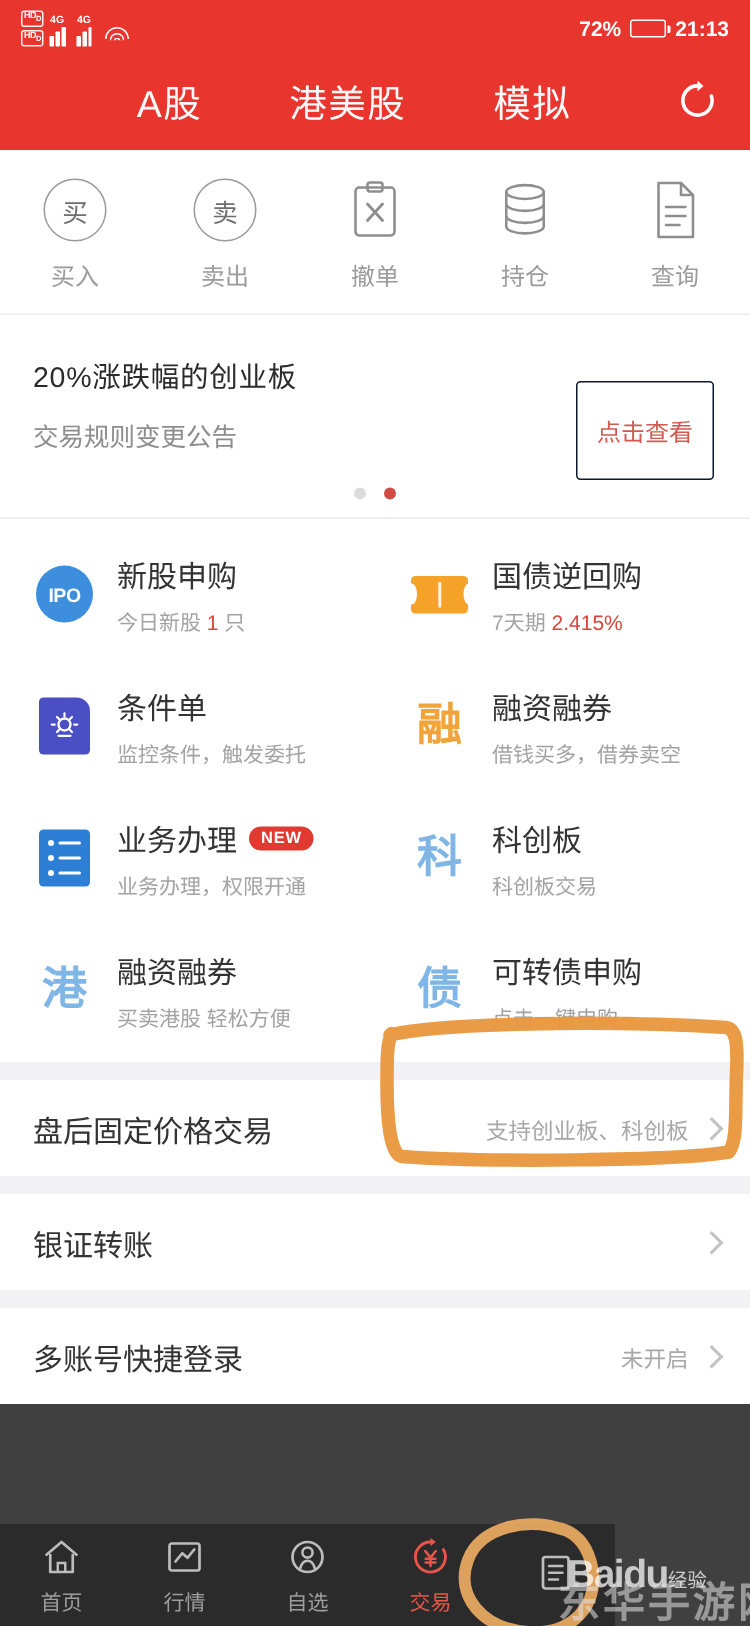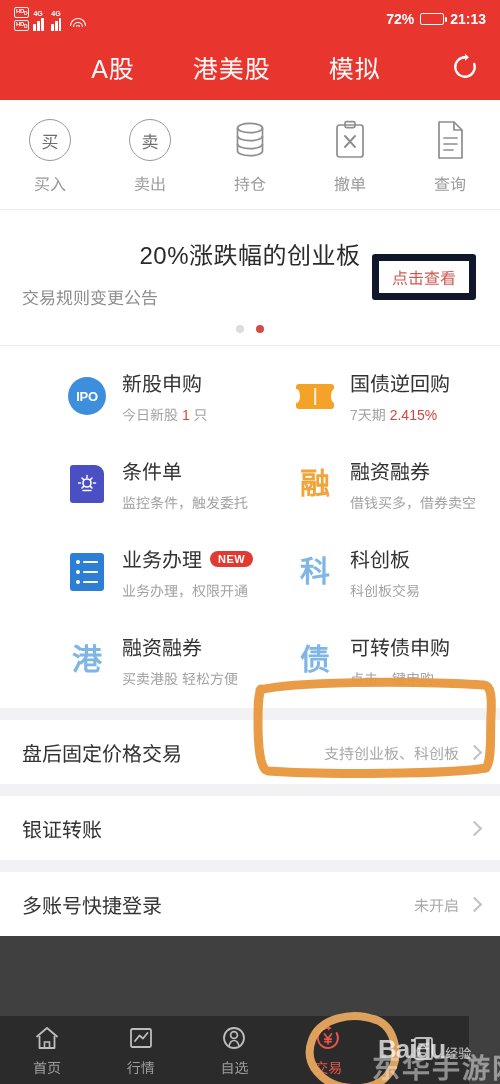--- a/index.html
+++ b/index.html
@@ -64,34 +64,34 @@
     display:flex; align-items:center; justify-content:center;
     font-size:17px; color:#6e6e6e;
   }
   .qa-label { font-size:16px; color:#9b9b9b; }
 
   
   .banner {
     background:#fff; height:136px; padding:26px 22px 0 22px;
     position:relative; border-bottom:1px solid #ececec;
   }
-  .bn-title { font-size:24px; color:#2b2b2b; letter-spacing:.5px;text-align:center; }
+  .bn-title { font-size:19px; color:#2b2b2b; letter-spacing:.5px; }
   .bn-sub { font-size:17px; color:#8d8d8d; margin-top:13px; }
   .bn-btn {
     position:absolute; right:24px; top:44px;
-    border:7px solid #0f172a; border-radius:3px;
-    padding:4px 13px; font-size:16px; color:#cf5a52; background:#fff;
+    border:1px solid #0f172a; border-radius:3px;
+    padding:20px 13px; font-size:16px; color:#cf5a52; background:#fff;
   }
   .dots { position:absolute; left:0; right:0; bottom:12px; display:flex; justify-content:center; gap:12px; }
   .dot { width:8px; height:8px; border-radius:50%; background:#dcdcdc; }
   .dot.on { background:#cf4d46; }
 
   
   .grid-wrap { background:#fff; padding:6px 0 4px 0; }
-  .grid { display:grid; grid-template-columns:1fr 1fr;padding-left:44px; }
+  .grid { display:grid; grid-template-columns:1fr 1fr; }
   .cell { display:flex; align-items:center; gap:14px; padding:16px 10px 16px 22px; position:relative; }
   .cell-ico { width:42px; height:42px; flex:0 0 42px; display:flex; align-items:center; justify-content:center; }
   .cell-txt { min-width:0; }
   .cell-title { font-size:20px; color:#333; display:flex; align-items:center; gap:8px; white-space:nowrap; }
   .cell-sub { font-size:14px; color:#a3a3a3; margin-top:7px; white-space:nowrap; }
   .cell-sub .hot { color:#d9453d; }
   .badge-new {
     background:#e03a33; color:#fff; font-size:11px; font-weight:bold;
     border-radius:9px; padding:2px 8px; letter-spacing:.5px;
   }
@@ -129,21 +129,21 @@
     padding:0 20px 0 22px; gap:10px;
   }
   .row-title { font-size:20px; color:#333; }
   .row-right { margin-left:auto; display:flex; align-items:center; gap:10px; }
   .row-meta { font-size:15px; color:#a8a8a8; }
   .chev { width:11px; height:11px; border-right:2px solid #c2c2c2; border-bottom:2px solid #c2c2c2;
     transform:rotate(-45deg); }
 
   
   .bottomnav {
-    position:absolute; left:0; bottom:0; width:469px; height:68px;
+    position:absolute; left:0; bottom:0; width:410px; height:68px;
     background:#2b2b2b; display:flex; align-items:center;
   }
   .nav { flex:1; display:flex; flex-direction:column; align-items:center; gap:5px; }
   .nav-ico { height:28px; display:flex; align-items:center; justify-content:center; }
   .nav-label { font-size:14px; color:#9d9d9d; }
   .nav.active .nav-label { color:#e8554b; }
 
   
   .anno { position:absolute; pointer-events:none; }
   .anno-rect { left:252px; top:676px; width:246px; height:102px; }
@@ -223,38 +223,38 @@
         <div class="qa-circle">
             <span>卖</span>
           </div>
       </div>
       <div class="qa-label">卖出</div>
     </div>
 
     <div class="qa">
       <div class="qa-ico">
         <svg width="34" height="40" viewBox="0 0 34 40">
+          <rect x="4" y="5" width="26" height="32" rx="2.5" fill="none" stroke="#8e8e8e" stroke-width="1.7"></rect>
+          <rect x="12" y="1.6" width="10" height="6" rx="1.6" fill="none" stroke="#8e8e8e" stroke-width="1.7"></rect>
+          <path d="M12 16 L22 27 M22 16 L12 27" stroke="#8e8e8e" stroke-width="1.9" stroke-linecap="round"></path>
+        </svg>
+      </div>
+      <div class="qa-label">撤单</div>
+    </div>
+
+    <div class="qa">
+      <div class="qa-ico">
+        <svg width="34" height="40" viewBox="0 0 34 40">
           <ellipse cx="17" cy="8" rx="12.5" ry="4.6" fill="none" stroke="#8e8e8e" stroke-width="1.7"></ellipse>
           <path d="M4.5 8 v8 a12.5 4.6 0 0 0 25 0 v-8" fill="none" stroke="#8e8e8e" stroke-width="1.7"></path>
           <path d="M4.5 16 v8 a12.5 4.6 0 0 0 25 0 v-8" fill="none" stroke="#8e8e8e" stroke-width="1.7"></path>
           <path d="M4.5 24 v7 a12.5 4.6 0 0 0 25 0 v-7" fill="none" stroke="#8e8e8e" stroke-width="1.7"></path>
         </svg>
       </div>
       <div class="qa-label">持仓</div>
-    </div>
-
-    <div class="qa">
-      <div class="qa-ico">
-        <svg width="34" height="40" viewBox="0 0 34 40">
-          <rect x="4" y="5" width="26" height="32" rx="2.5" fill="none" stroke="#8e8e8e" stroke-width="1.7"></rect>
-          <rect x="12" y="1.6" width="10" height="6" rx="1.6" fill="none" stroke="#8e8e8e" stroke-width="1.7"></rect>
-          <path d="M12 16 L22 27 M22 16 L12 27" stroke="#8e8e8e" stroke-width="1.9" stroke-linecap="round"></path>
-        </svg>
-      </div>
-      <div class="qa-label">撤单</div>
     </div>
 
     <div class="qa">
       <div class="qa-ico">
         <svg width="34" height="40" viewBox="0 0 34 40">
           <path d="M6 2 h15 l8 8 v28 h-23 z" fill="none" stroke="#8e8e8e" stroke-width="1.7" stroke-linejoin="round"></path>
           <path d="M21 2 v8 h8" fill="none" stroke="#8e8e8e" stroke-width="1.7" stroke-linejoin="round"></path>
           <path d="M11 18 h13 M11 24 h13 M11 30 h9" stroke="#8e8e8e" stroke-width="1.7" stroke-linecap="round"></path>
         </svg>
       </div>

